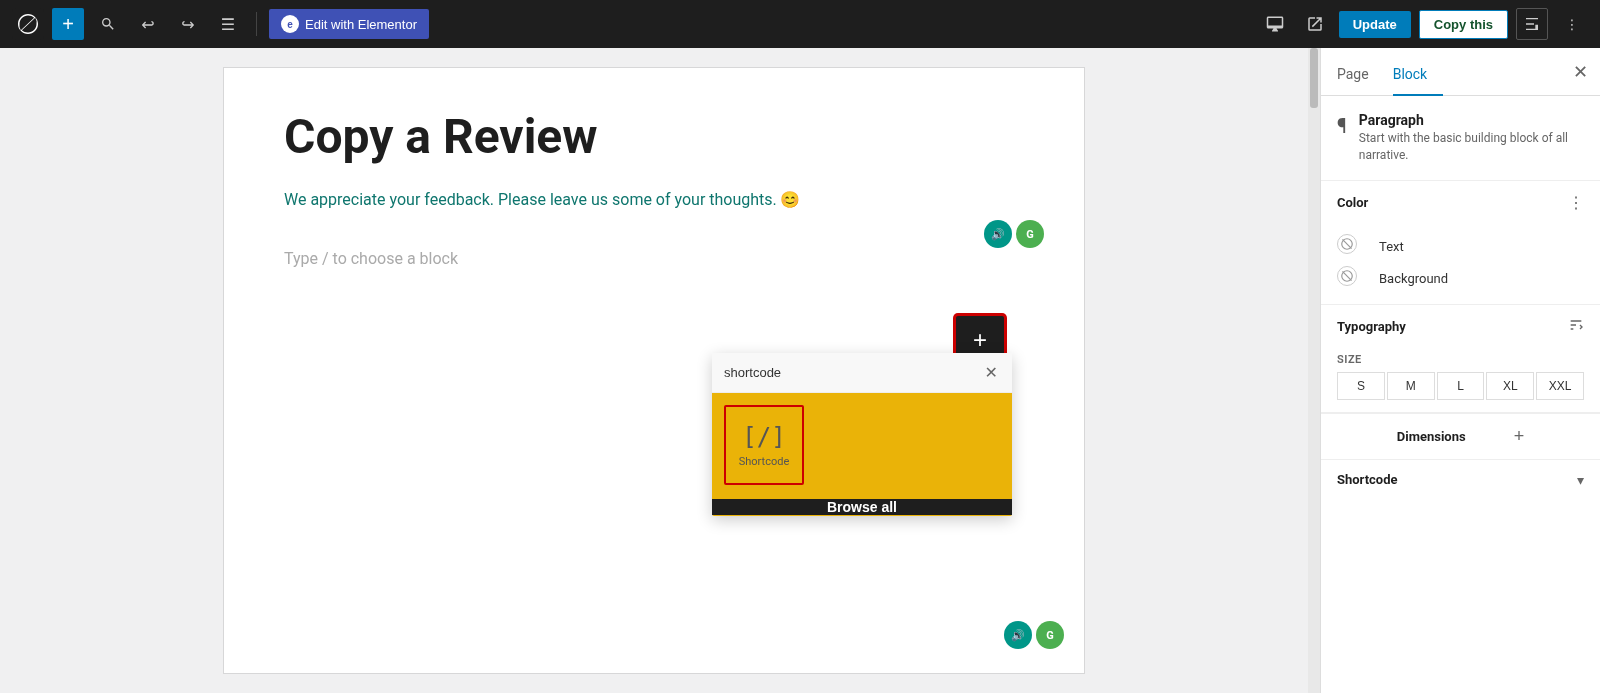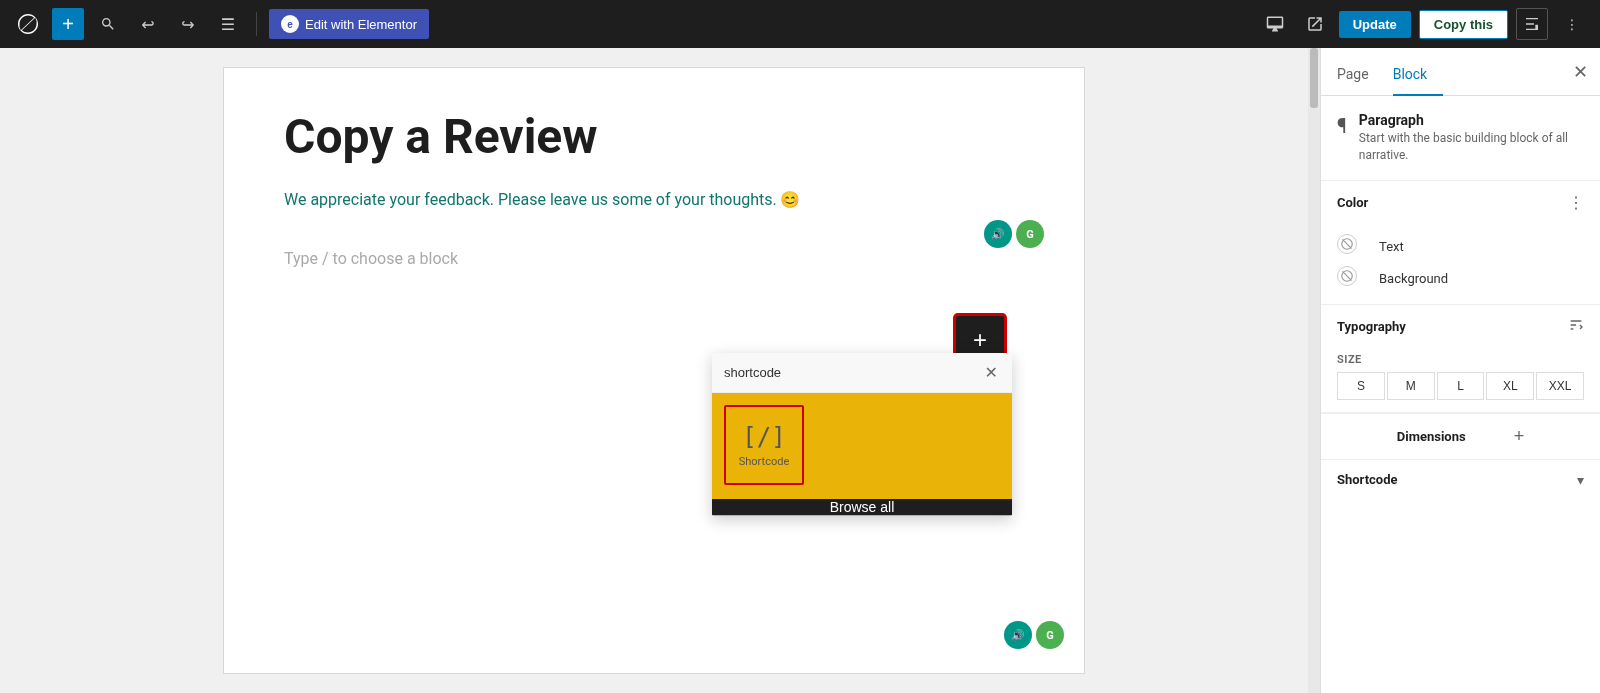--- a/index.html
+++ b/index.html
@@ -131,21 +131,21 @@
       cursor: pointer; padding: 8px;
     }
     .inserter-block-icon {
       font-size: 24px; color: #555; margin-bottom: 4px; font-family: monospace;
     }
     .inserter-block-label {
       font-size: 11px; color: #555;
     }
     .inserter-browse-all {
       background: #1e1e1e; color: white; border: none; width: 100%;
-      font-size: 14px; font-weight: 400; cursor: pointer;
+      font-size: 14px; font-weight: 700; cursor: pointer;
       text-align: center;
     }
 
     
     .right-sidebar {
       width: 280px; background: white; border-left: 1px solid #ddd;
       display: flex; flex-direction: column; flex-shrink: 0; overflow-y: auto;
     }
     .sidebar-header {
       display: flex; align-items: flex-end; border-bottom: 1px solid #ddd;

